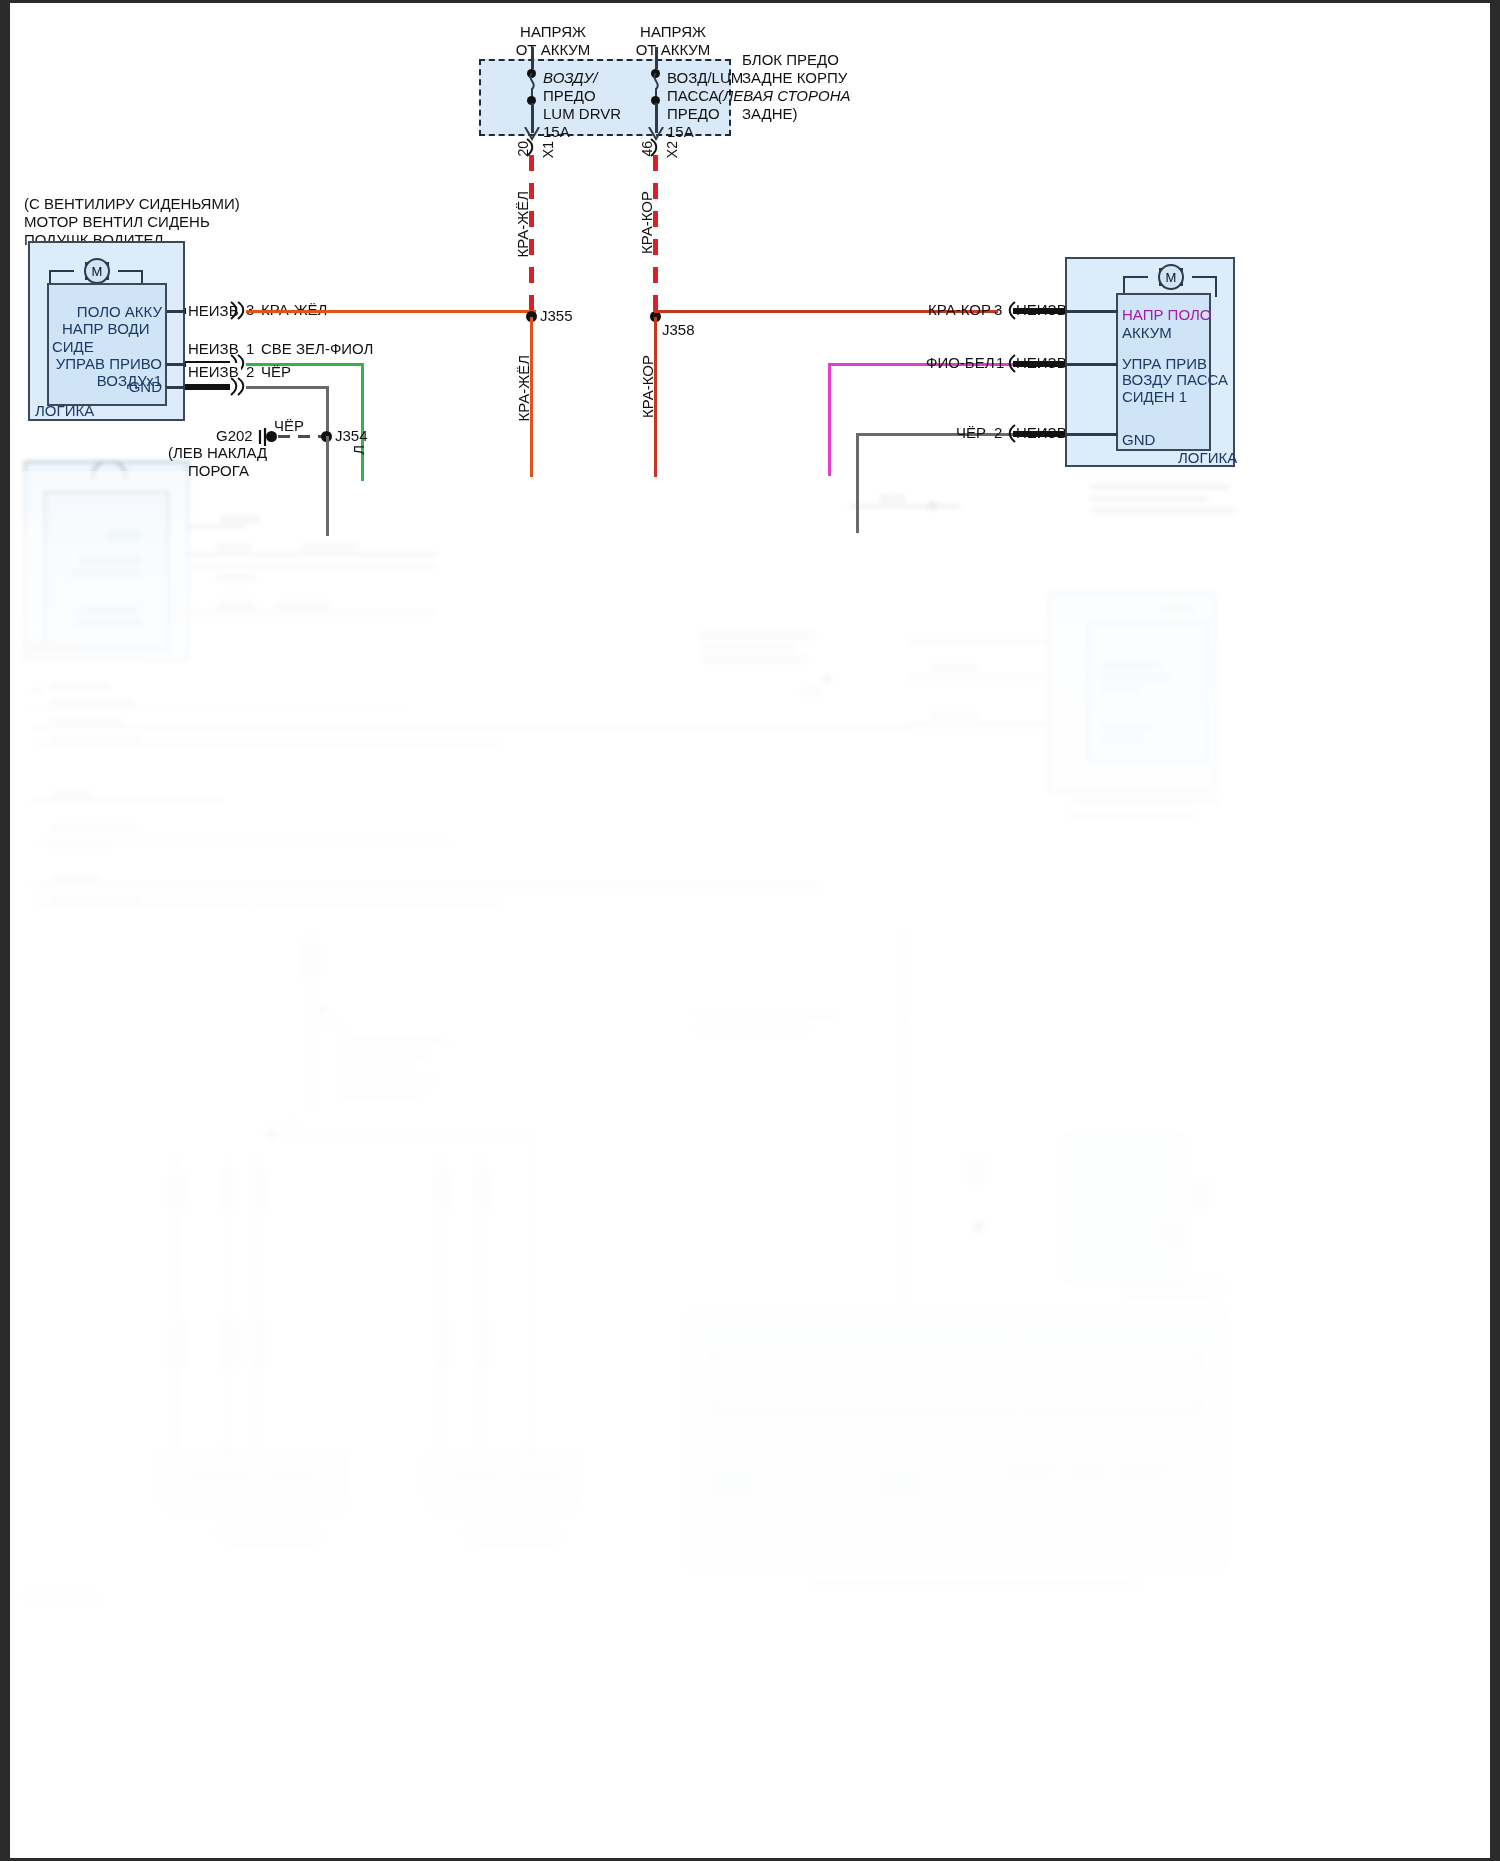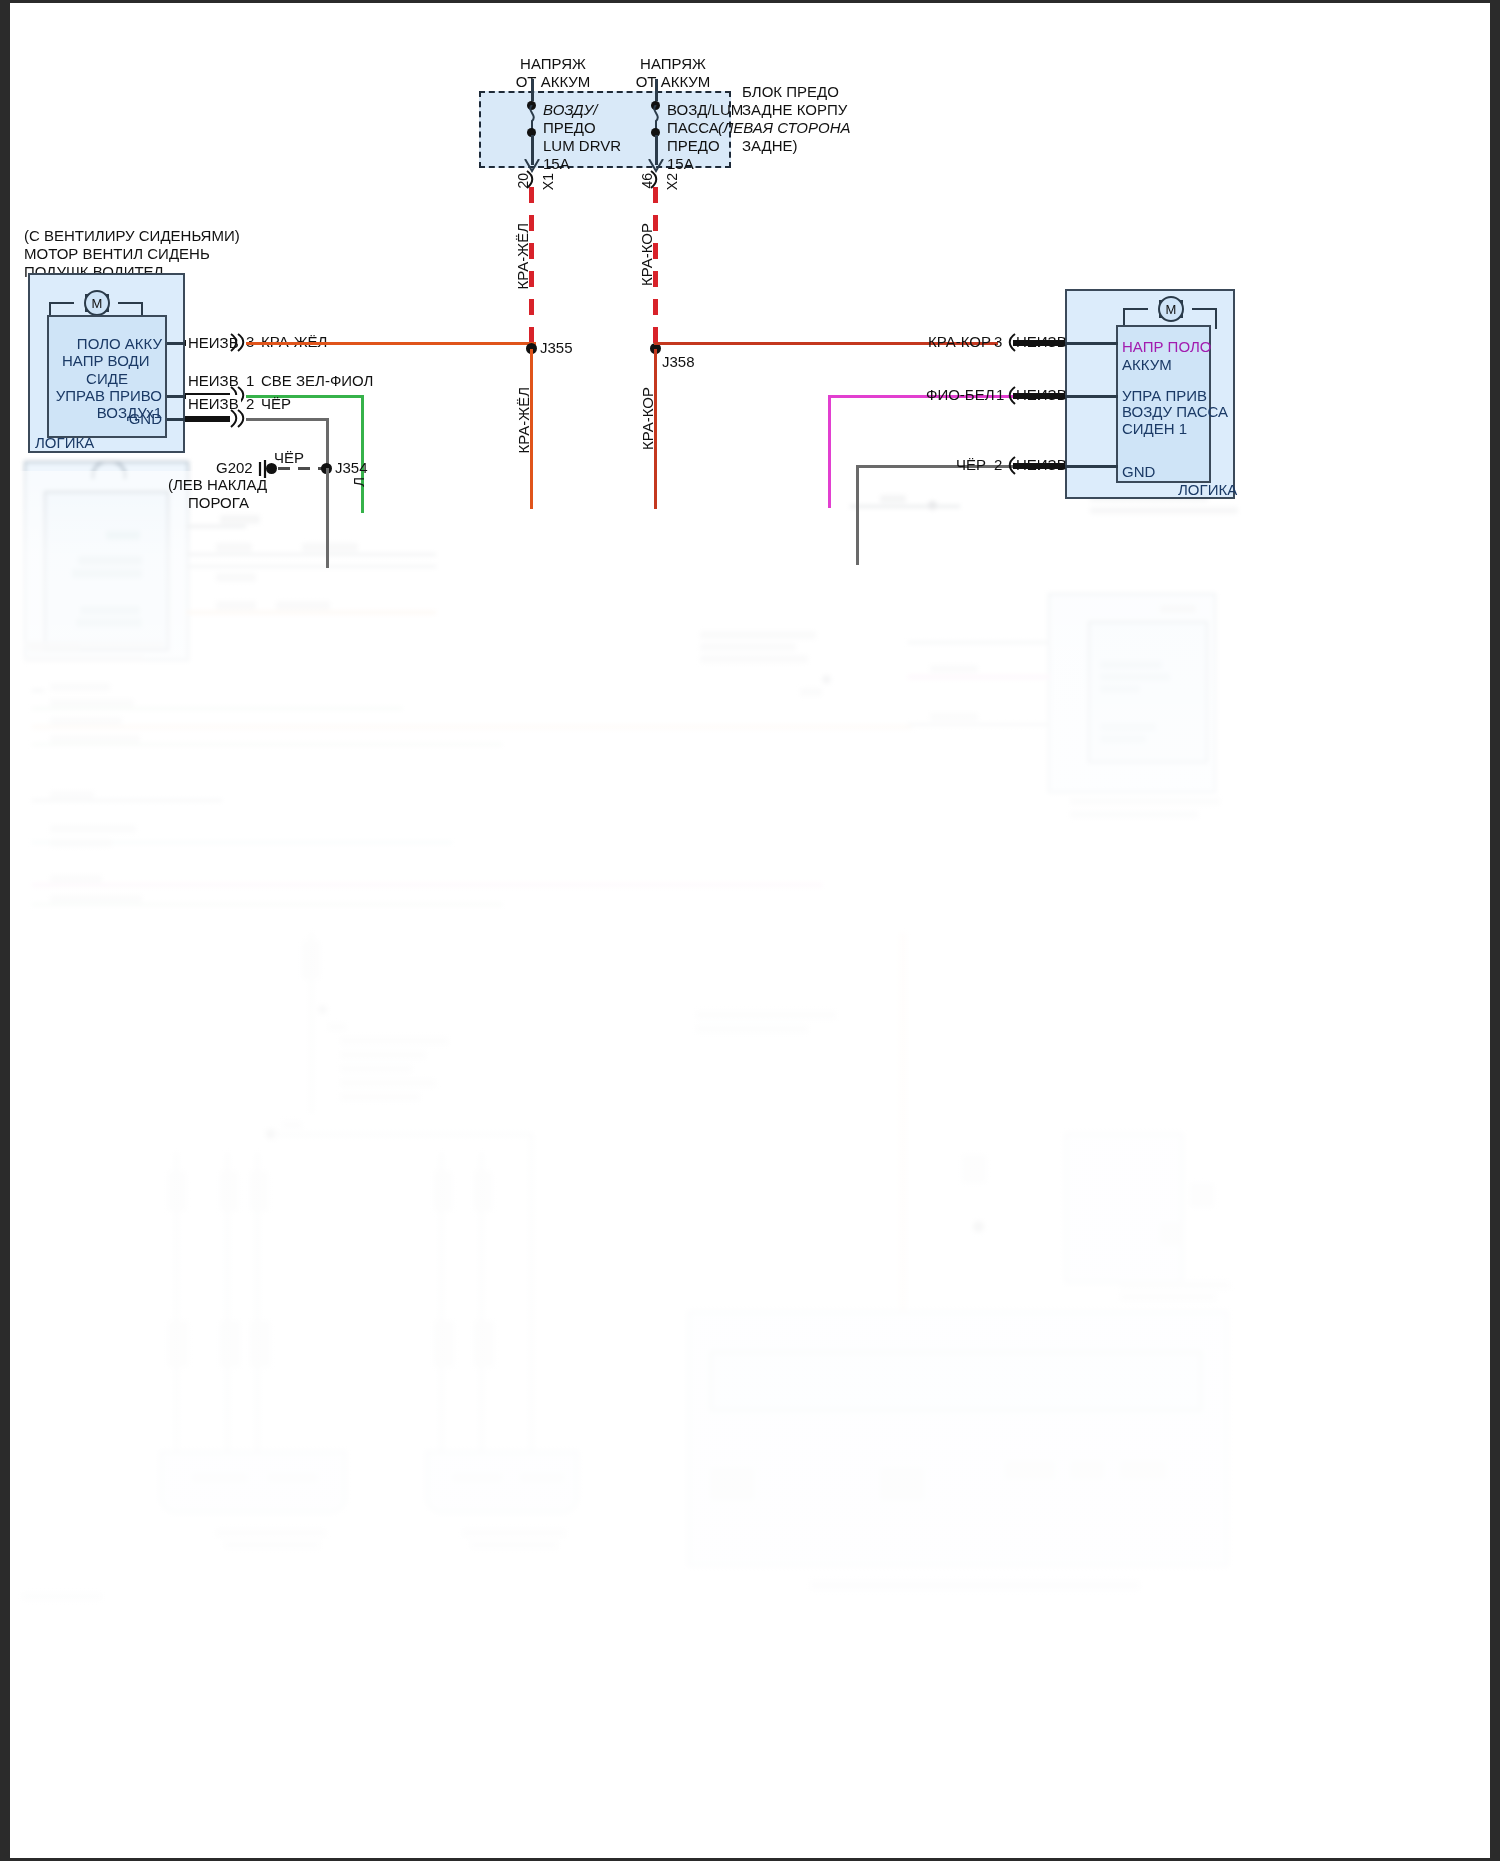--- a/index.html
+++ b/index.html
@@ -198,21 +198,21 @@
       <div class="g-txt" style="left:870px;top:535px;width:44px;height:32px;background:#b8bcc2;"></div>
       <div class="g-txt" style="left:995px;top:528px;width:50px;height:18px;background:#b8bcc2;"></div>
       <div class="g-txt" style="left:1060px;top:528px;width:34px;height:18px;background:#b8bcc2;"></div>
       <div class="g-txt" style="left:1110px;top:528px;width:46px;height:18px;background:#b8bcc2;"></div>
       <div class="g-txt" style="left:800px;top:648px;width:330px;height:9px;"></div>
       <div class="g-txt" style="left:12px;top:660px;width:80px;height:7px;"></div>
     </div>
 
     <div id="fade"></div>
 
-    <div style="position:absolute;left:0;top:0;width:1482px;height:520px;z-index:50;margin-top:32px;">
+    <div style="position:absolute;left:0;top:0;width:1482px;height:520px;z-index:50;">
 
       <div class="lbl" style="left:488px;top:20px;text-align:center;width:110px;">НАПРЯЖ</div>
       <div class="lbl" style="left:478px;top:38px;text-align:center;width:130px;">ОТ АККУМ</div>
       <div class="lbl" style="left:608px;top:20px;text-align:center;width:110px;">НАПРЯЖ</div>
       <div class="lbl" style="left:598px;top:38px;text-align:center;width:130px;">ОТ АККУМ</div>
 
       <div class="dash-box" style="left:469px;top:56px;width:252px;height:77px;"></div>
 
       <div class="vw" style="left:521px;top:44px;height:22px;background:#2b3b4a;"></div>
       <div class="dot" style="left:517px;top:66px;width:9px;height:9px;"></div>
@@ -278,21 +278,21 @@
       <svg style="position:absolute;left:36px;top:252px;" width="100" height="40">
         <path d="M4 36 L4 16 L28 16 M72 16 L96 16 L96 36" fill="none" stroke="#2b3b4a" stroke-width="2"></path>
         <rect x="40" y="8" width="22" height="16" fill="none" stroke="#2b3b4a" stroke-width="2"></rect>
         <circle cx="51" cy="16" r="12" fill="#cfe4f7" stroke="#2b3b4a" stroke-width="2"></circle>
         <text x="51" y="21" font-size="13" text-anchor="middle" fill="#111" font-family="Liberation Sans, sans-serif">M</text>
       </svg>
       <div class="blue-box" style="left:37px;top:280px;width:120px;height:123px;"></div>
 
       <div class="lbl" style="left:52px;top:300px;width:100px;text-align:right;color:#1b3a66;">ПОЛО АККУ</div>
       <div class="lbl" style="left:52px;top:317px;width:100px;text-align:left;color:#1b3a66;">НАПР ВОДИ</div>
-      <div class="lbl" style="left:42px;top:335px;width:110px;text-align:center;color:#1b3a66;">СИДЕ</div>
+      <div class="lbl" style="left:42px;top:335px;width:110px;text-align:left;color:#1b3a66;">СИДЕ</div>
       <div class="lbl" style="left:42px;top:352px;width:110px;text-align:right;color:#1b3a66;">УПРАВ ПРИВО</div>
       <div class="lbl" style="left:42px;top:369px;width:110px;text-align:right;color:#1b3a66;">ВОЗДУх1</div>
       <div class="lbl" style="left:52px;top:375px;width:100px;text-align:right;color:#1b3a66;">GND</div>
       <div class="lbl" style="left:25px;top:399px;color:#1b3a66;">ЛОГИКА</div>
 
       <div class="hw" style="left:157px;top:307px;width:22px;background:#2b3b4a;"></div>
       <div class="thickw" style="left:175px;top:305px;width:45px;"></div>
       <div class="lbl" style="left:176px;top:299px;background:#fff;padding:0 2px;">НЕИЗВ</div>
       <svg style="position:absolute;left:218px;top:298px;" width="18" height="20">
         <path d="M3 1 C 10 6, 10 12, 3 18 M10 1 C 17 6, 17 12, 10 18" fill="none" stroke="#111" stroke-width="2"></path>

